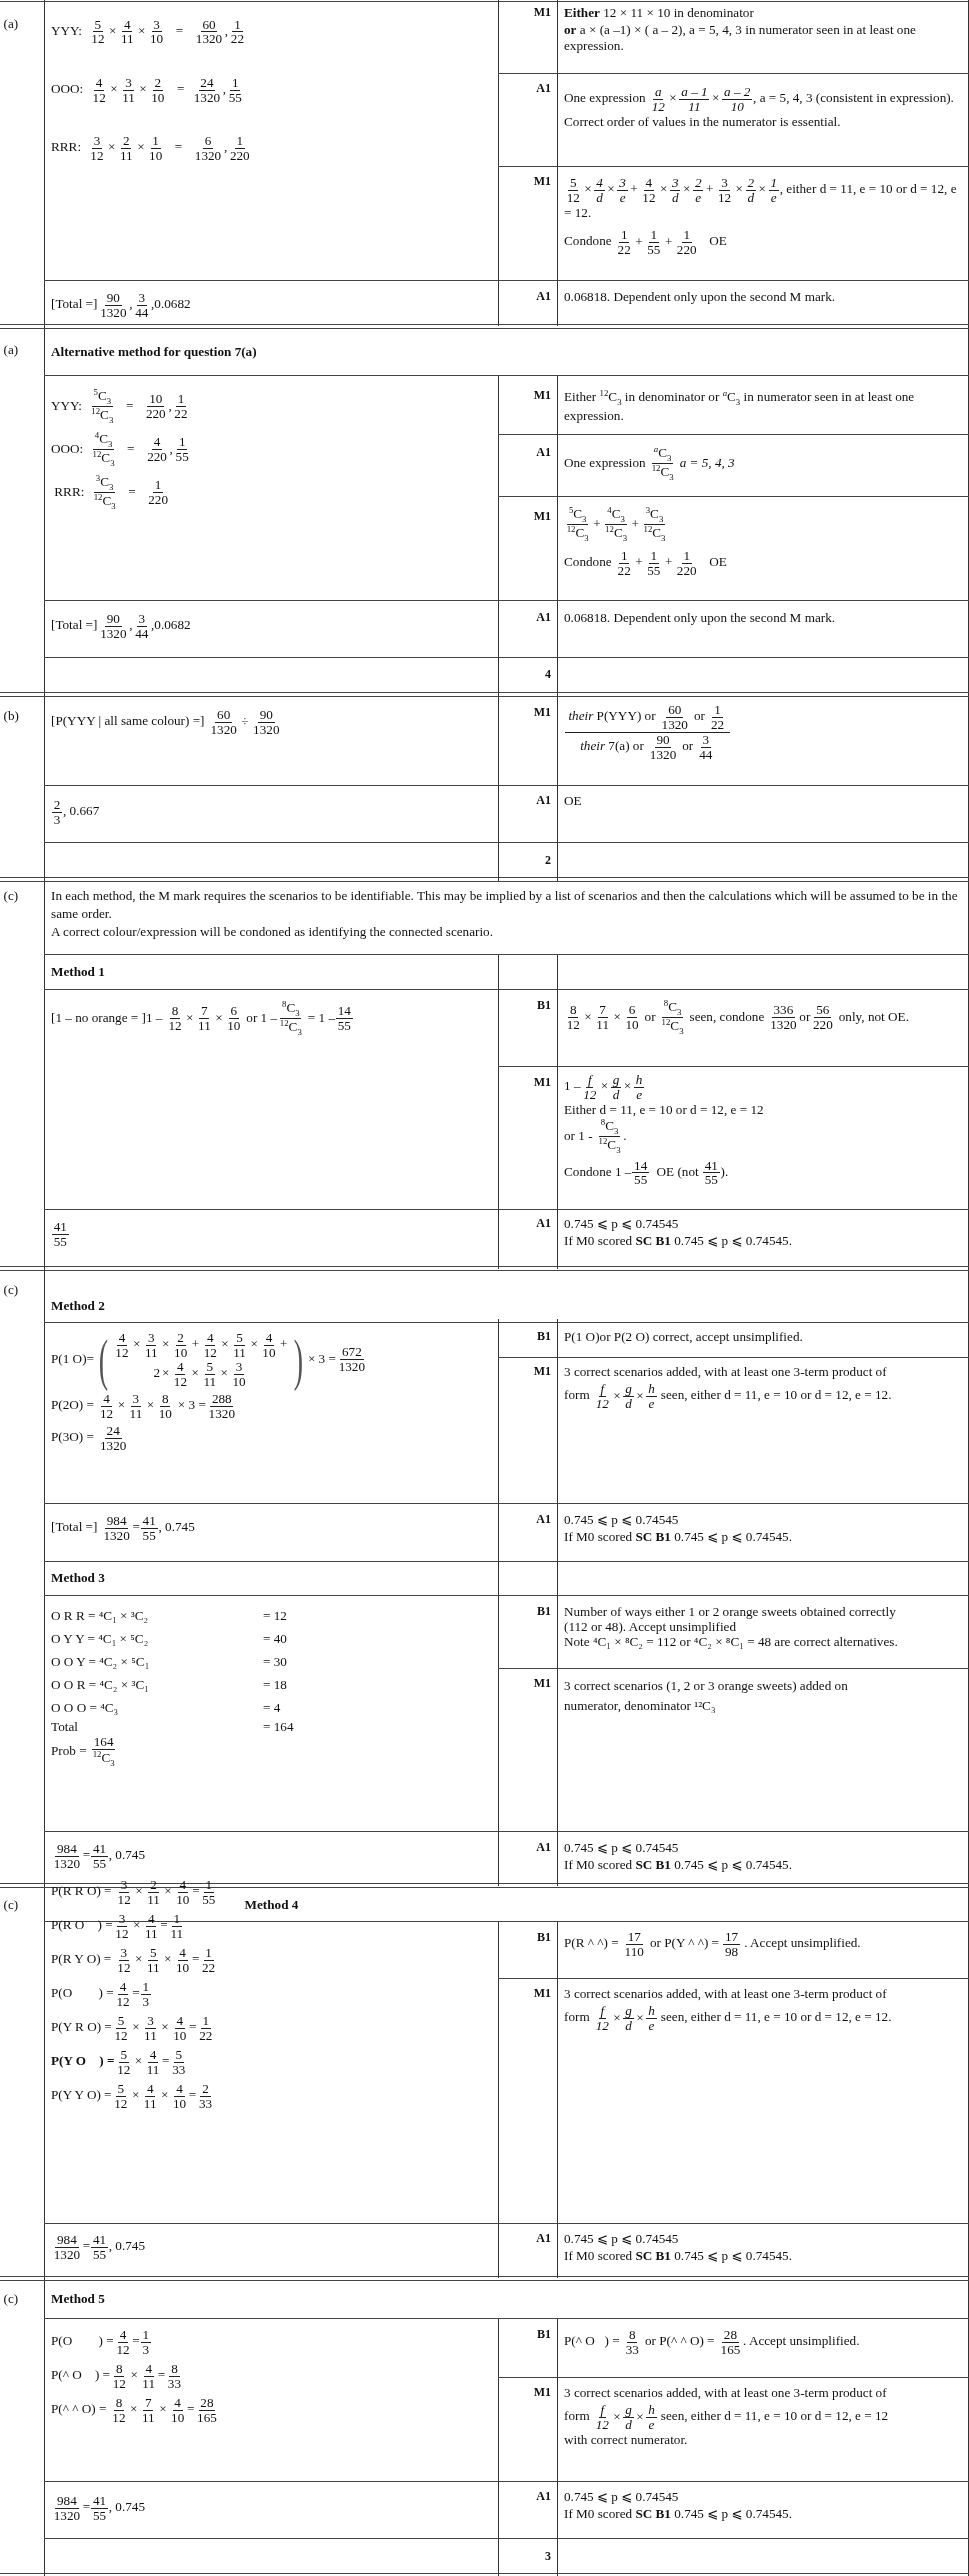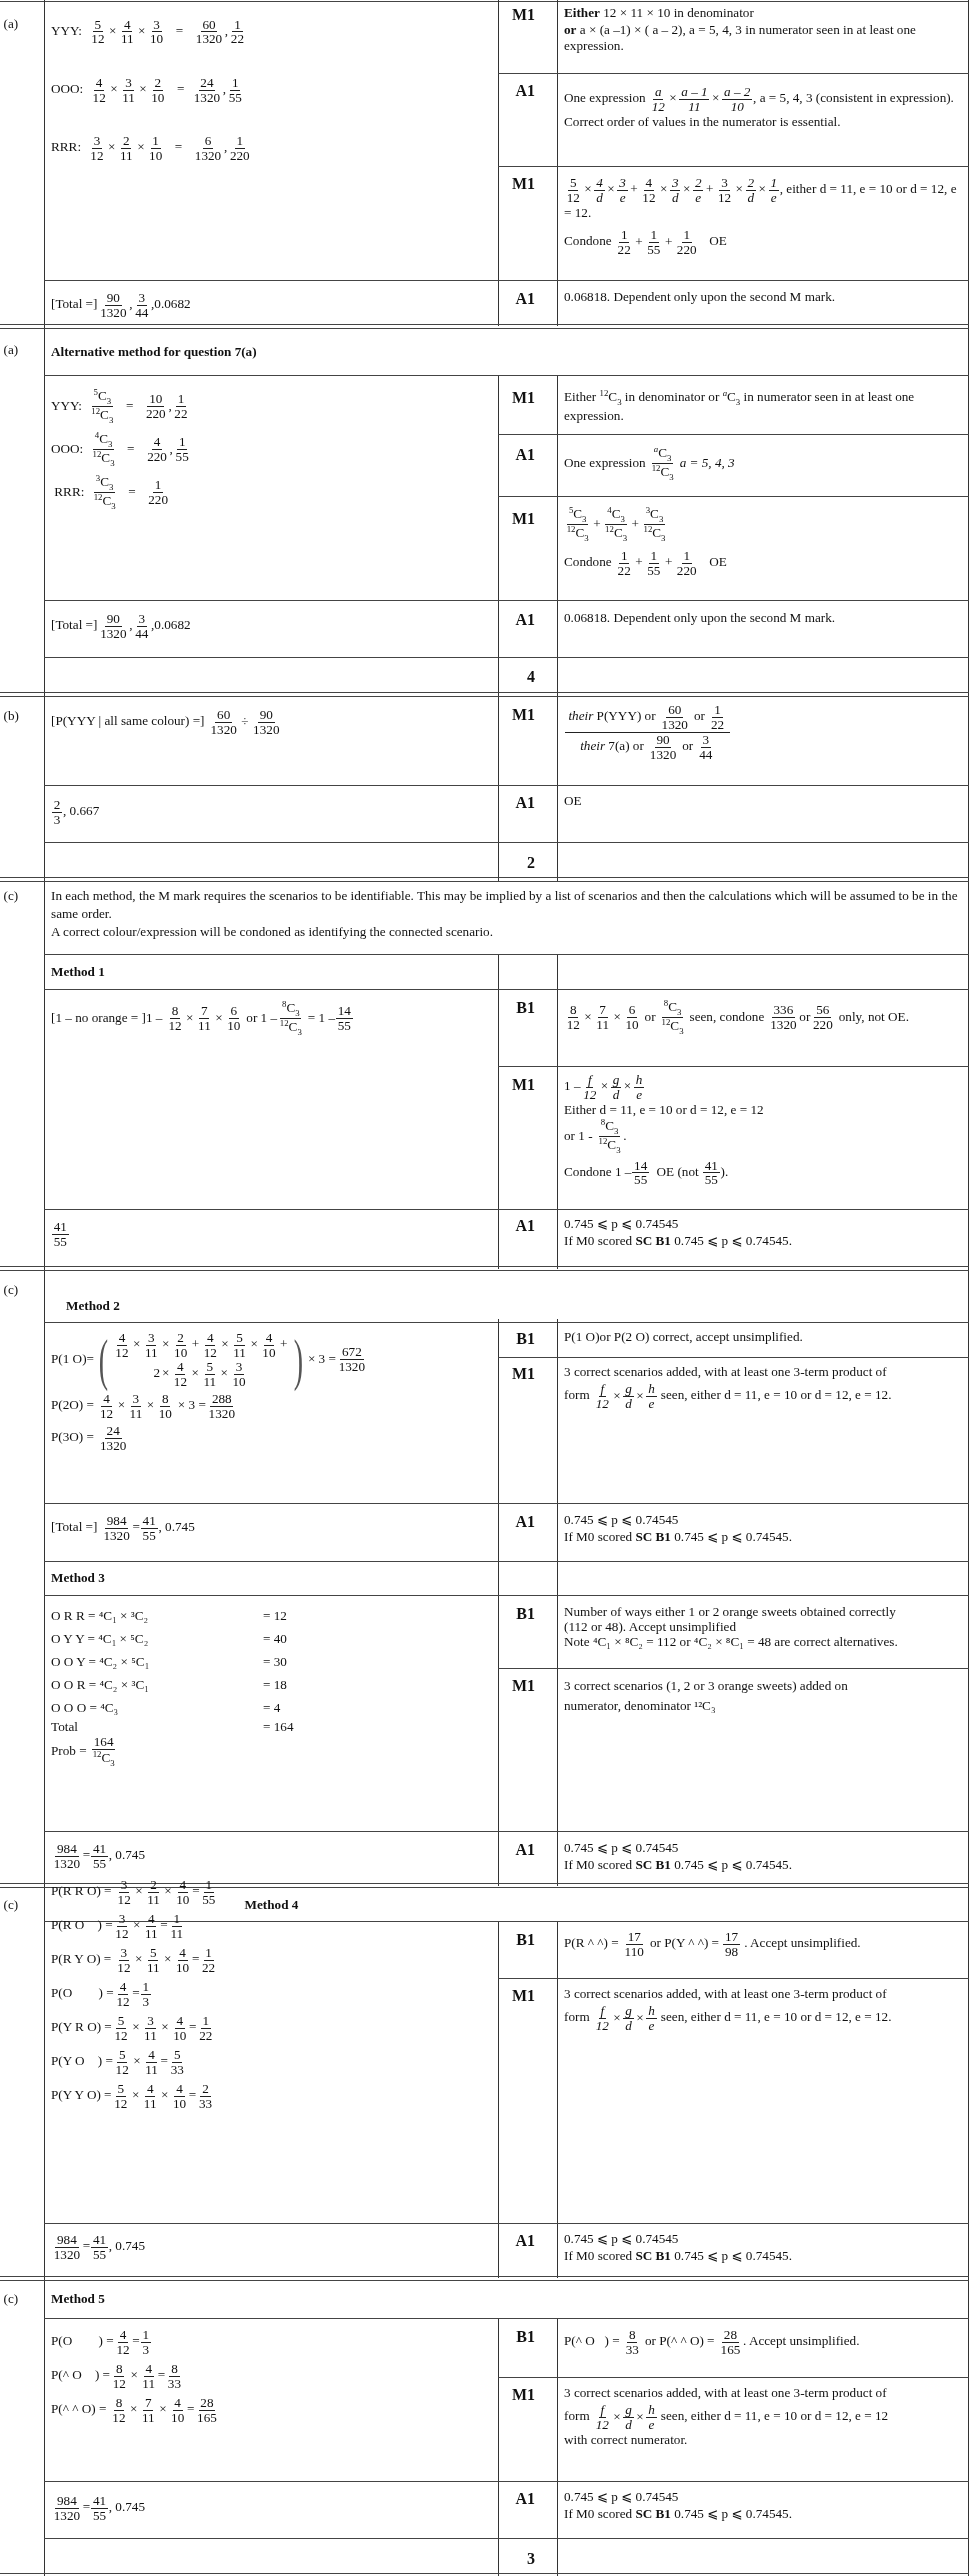--- a/index.html
+++ b/index.html
@@ -3,21 +3,21 @@
 <meta charset="utf-8">
 <style>
   html,body{margin:0;padding:0;background:#fff;}
   body{width:969px;height:2576px;position:relative;overflow:hidden;
        font-family:"Liberation Serif","DejaVu Serif",serif;font-size:13.2px;color:#111;line-height:1.25;}
   .hl{position:absolute;left:44px;width:925px;height:0;border-top:1.3px solid #444;}
   .hl.full{left:0;width:969px;}
   .dbl{position:absolute;left:0;width:969px;height:2.6px;border-top:1.3px solid #444;border-bottom:1.3px solid #444;}
   .vl{position:absolute;width:0;border-left:1.3px solid #333;}
   .qlabel{position:absolute;left:3.5px;font-size:13.2px;}
-  .mark{position:absolute;left:482px;width:53px;text-align:right;font-weight:bold;font-size:16px;}
+  .mark{position:absolute;left:498px;width:53px;text-align:right;font-weight:bold;font-size:12px;}
   .guid{position:absolute;left:564px;width:397px;font-size:13.2px;}
   .ans{position:absolute;left:51px;width:441px;font-size:13.2px;}
   .wide{position:absolute;left:51px;width:912px;font-size:13.2px;}
   .bold{font-weight:bold;}
   .it{font-style:italic;}
   .frac{display:inline-flex;flex-direction:column;align-items:center;vertical-align:middle;margin:0 0.9px;line-height:1.05;}
   .frac .n{border-bottom:0.9px solid #222;padding:0 1.8px;display:block;text-align:center;}
   .frac .d{padding:0 1.8px;display:block;text-align:center;}
   .op{margin:0 1.8px;}
   .line{display:block;margin-bottom:5.3px;white-space:nowrap;}
@@ -445,21 +445,21 @@
         <span class="d">55</span>
       </span>).</div>
 </div>
 <div class="mark" style="top:1216px;">A1</div>
 <div class="guid" style="top:1216px;">
   <div>0.745 ⩽ p ⩽ 0.74545</div>
   <div><span>If M0 scored </span><b>SC B1</b><span> 0.745 ⩽ p ⩽ 0.74545.</span></div>
 </div>
 
 <div class="qlabel" style="top:1282px;">(c)</div>
-<div class="ans bold" style="top:1298px;margin-left:15px;">Method 2</div>
+<div class="ans bold" style="top:1298px;">Method 2</div>
 <div class="ans" style="top:1331px;">
   <div style="white-space:nowrap;display:flex;align-items:center;">
     <span>P(1 O)=</span>
     <span class="paren">(</span>
     <span style="display:inline-flex;flex-direction:column;align-items:center;">
       <span><span class="frac">
             <span class="n">4</span>
             <span class="d">12</span>
           </span><span class="op">×</span><span class="frac">
             <span class="n">3</span>
@@ -653,21 +653,21 @@
       </span><span class="op">×</span><span class="frac">
         <span class="n">3</span>
         <span class="d">11</span>
       </span><span class="op">×</span><span class="frac">
         <span class="n">4</span>
         <span class="d">10</span>
       </span><span>=</span><span class="frac">
         <span class="n">1</span>
         <span class="d">22</span>
       </span></div>
-  <div class="line"><span style="white-space:pre;">P(Y O    ) =</span><span class="frac">
+  <div class="line"><span style="white-space:pre;font-weight:bold;">P(Y O    ) =</span><span class="frac">
         <span class="n">5</span>
         <span class="d">12</span>
       </span><span class="op">×</span><span class="frac">
         <span class="n">4</span>
         <span class="d">11</span>
       </span><span>=</span><span class="frac">
         <span class="n">5</span>
         <span class="d">33</span>
       </span></div>
   <div class="line"><span>P(Y Y O) =</span><span class="frac">

